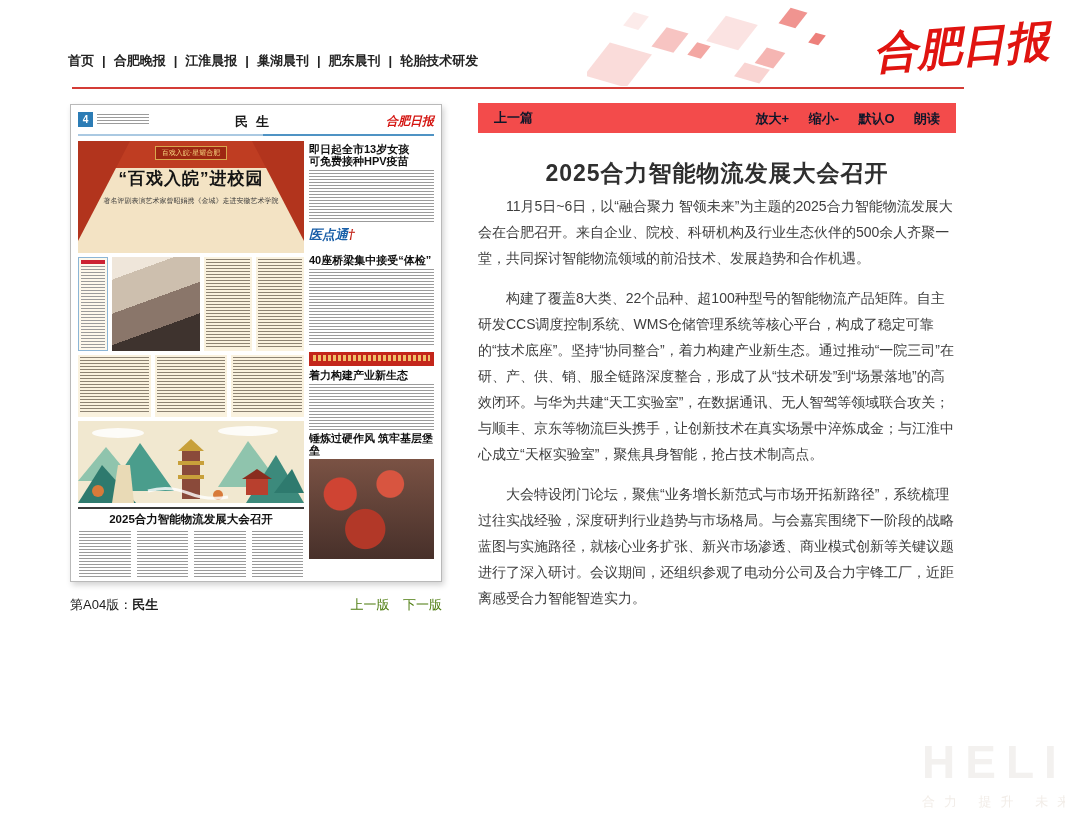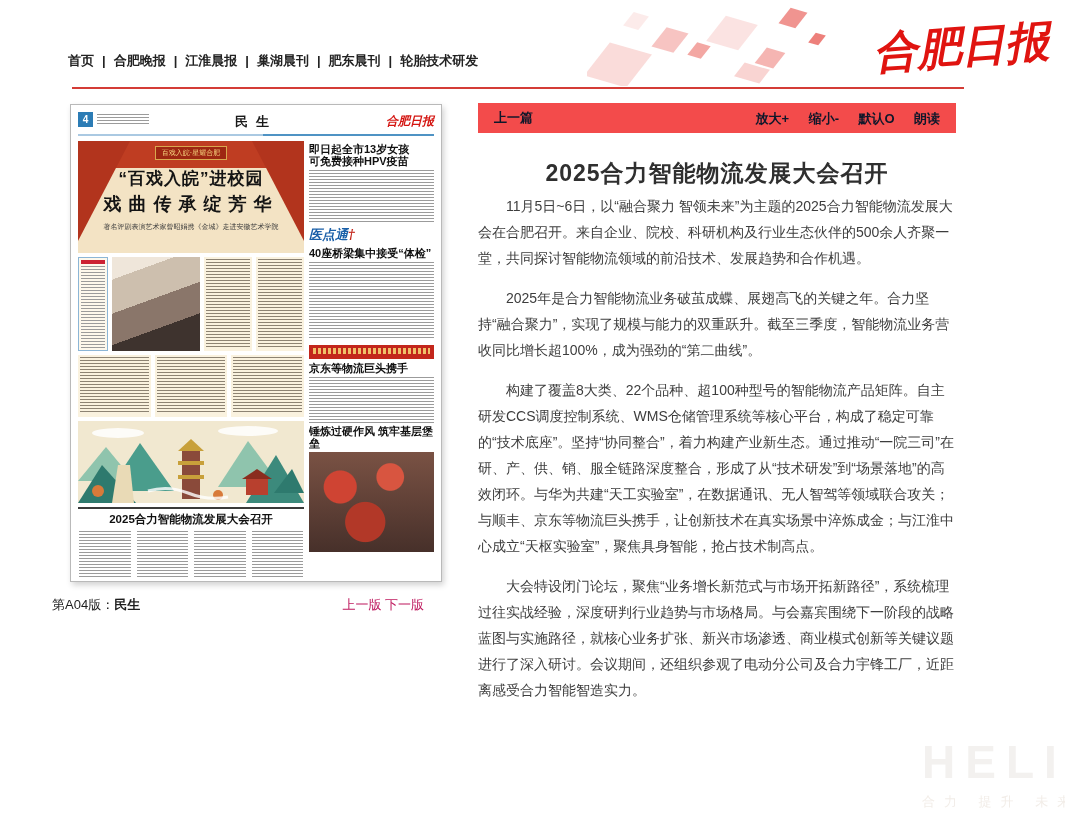--- a/index.html
+++ b/index.html
@@ -66,35 +66,35 @@
   .t-col { flex:1; background:#faf2df; padding:2px; }
   .t-colw { flex:1; padding:1px; }
   .t-textrow { display:flex; gap:4px; margin-top:4px; height:62px; }
   .t-scene { margin-top:4px; height:82px; }
   .t-scene svg { display:block; width:100%; height:100%; }
   .t-bottom { margin-top:4px; border-top:2px solid #3a3a3a; padding-top:2px; }
   .t-bh { text-align:center; font-size:11.5px; font-weight:bold; color:#101010; margin:1px 0 3px; }
   .t-bcols { display:flex; gap:4px; height:48px; }
 
   .t-rh { font-size:11px; font-weight:bold; color:#111; line-height:12px; margin-top:2px; }
-  .t-yd { color:#1a5fa8; font-weight:bold; font-size:13px; font-style:italic; margin:4px 0 3px;
+  .t-yd { color:#1a5fa8; font-weight:bold; font-size:13px; font-style:italic; margin:4px 0 10px;
           font-family:"DejaVu Serif",serif; }
   .t-yd .dot { color:#c3261b; }
   .t-banner { height:14px; background:#c3261b; margin:5px 0 3px; padding:3px 4px; }
   .t-banner .in { height:6px; background:repeating-linear-gradient(to right,#f0c069 0 3px,rgba(0,0,0,0) 3px 5px); }
   .t-photo2 { height:100px; margin-top:3px;
       background:radial-gradient(circle at 25% 35%,#cf4433 0 14%,rgba(0,0,0,0) 15%),
                  radial-gradient(circle at 65% 25%,#d85540 0 12%,rgba(0,0,0,0) 13%),
                  radial-gradient(circle at 45% 70%,#b23828 0 20%,rgba(0,0,0,0) 21%),
                  linear-gradient(#7a5244,#47302a); }
 
-  .thumb-cap { position:absolute; left:52px; top:596px; width:372px; font-size:13px; color:#1d1d1d;
+  .thumb-cap { position:absolute; left:70px; top:596px; width:372px; font-size:13px; color:#1d1d1d;
                display:flex; justify-content:space-between; z-index:2; }
   .thumb-cap .sec { font-weight:bold; }
-  .thumb-cap a { color:#be185d; text-decoration:none; }
+  .thumb-cap a { color:#4d7c0f; text-decoration:none; margin-left:10px; }
 
   
   .article { position:absolute; left:478px; top:103px; width:478px; z-index:2; }
   .toolbar { height:30px; background:#f34b4b; display:flex; align-items:center;
              justify-content:space-between; padding:0 16px; }
   .toolbar a { color:#0f172a; font-size:13px; font-weight:bold; text-decoration:none; }
   .toolbar .right a { margin-left:15px; }
   .title { margin:25px 0 4px; text-align:center; font-size:23px; font-weight:bold; color:#2f2f2f;
            letter-spacing:1px; }
   .content p { font-size:14px; line-height:26px; color:#3d3d3d; text-indent:2em; margin:0 0 14px; }
@@ -138,21 +138,20 @@
       <div class="t-section">民生</div>
       <div class="t-mast">合肥日报</div>
     </div>
     <div class="t-rule"></div>
 
     <div class="t-body">
       <div class="t-left">
         <div class="curtain">
           <div class="c-badge">百戏入皖·星耀合肥</div>
           <div class="c-h1">“百戏入皖”进校园</div>
-          <div class="c-h2">戏曲传承绽芳华</div>
           <div class="c-sub">著名评剧表演艺术家曾昭娟携《金城》走进安徽艺术学院</div>
         </div>
         <div class="t-midrow">
           <div class="t-sidecol">
             <div class="red"></div>
             <div class="fl" style="height:82px"></div>
           </div>
           <div class="t-photo1"></div>
           <div class="t-col">
               <div class="flc" style="height:88px"></div>
@@ -219,21 +218,21 @@
           <span>即日起全市13岁女孩</span><br>
           <span>可免费接种HPV疫苗</span>
         </div>
         <div class="fl" style="height:52px;margin-top:3px"></div>
         <div class="t-yd"><span>医点通</span><span class="dot">†</span></div>
         <div class="t-rh">40座桥梁集中接受“体检”</div>
         <div class="fl" style="height:78px;margin-top:3px"></div>
         <div class="t-banner">
             <div class="in"></div>
           </div>
-        <div class="t-rh">京东等物流巨头携手</div>
+        <div class="t-rh">着力构建产业新生态</div>
         <div class="fl" style="height:46px;margin-top:3px"></div>
         <div class="t-rh">锤炼过硬作风 筑牢基层堡垒</div>
         <div class="t-photo2"></div>
       </div>
     </div>
   </div>
 
   <div class="thumb-cap">
     <div>
       <span>第A04版：</span><span class="sec">民生</span>
@@ -250,20 +249,19 @@
       <div class="right">
         <a href="#">放大+</a>
         <a href="#">缩小-</a>
         <a href="#">默认O</a>
         <a href="#">朗读</a>
       </div>
     </div>
     <div class="title">2025合力智能物流发展大会召开</div>
     <div class="content">
       <p>11月5日~6日，以“融合聚力 智领未来”为主题的2025合力智能物流发展大会在合肥召开。来自企业、院校、科研机构及行业生态伙伴的500余人齐聚一堂，共同探讨智能物流领域的前沿技术、发展趋势和合作机遇。</p>
-      <p>2025年是合力智能物流业务破茧成蝶、展翅高飞的关键之年。合力坚持“融合聚力”，实现了规模与能力的双重跃升。截至三季度，智能物流业务营收同比增长超100%，成为强劲的“第二曲线”。</p>
       <p>构建了覆盖8大类、22个品种、超100种型号的智能物流产品矩阵。自主研发CCS调度控制系统、WMS仓储管理系统等核心平台，构成了稳定可靠的“技术底座”。坚持“协同整合”，着力构建产业新生态。通过推动“一院三司”在研、产、供、销、服全链路深度整合，形成了从“技术研发”到“场景落地”的高效闭环。与华为共建“天工实验室”，在数据通讯、无人智驾等领域联合攻关；与顺丰、京东等物流巨头携手，让创新技术在真实场景中淬炼成金；与江淮中心成立“天枢实验室”，聚焦具身智能，抢占技术制高点。</p>
       <p>大会特设闭门论坛，聚焦“业务增长新范式与市场开拓新路径”，系统梳理过往实战经验，深度研判行业趋势与市场格局。与会嘉宾围绕下一阶段的战略蓝图与实施路径，就核心业务扩张、新兴市场渗透、商业模式创新等关键议题进行了深入研讨。会议期间，还组织参观了电动分公司及合力宇锋工厂，近距离感受合力智能智造实力。</p>
 
     </div>
   </div>
 
 </div>
 
 </body></html>

